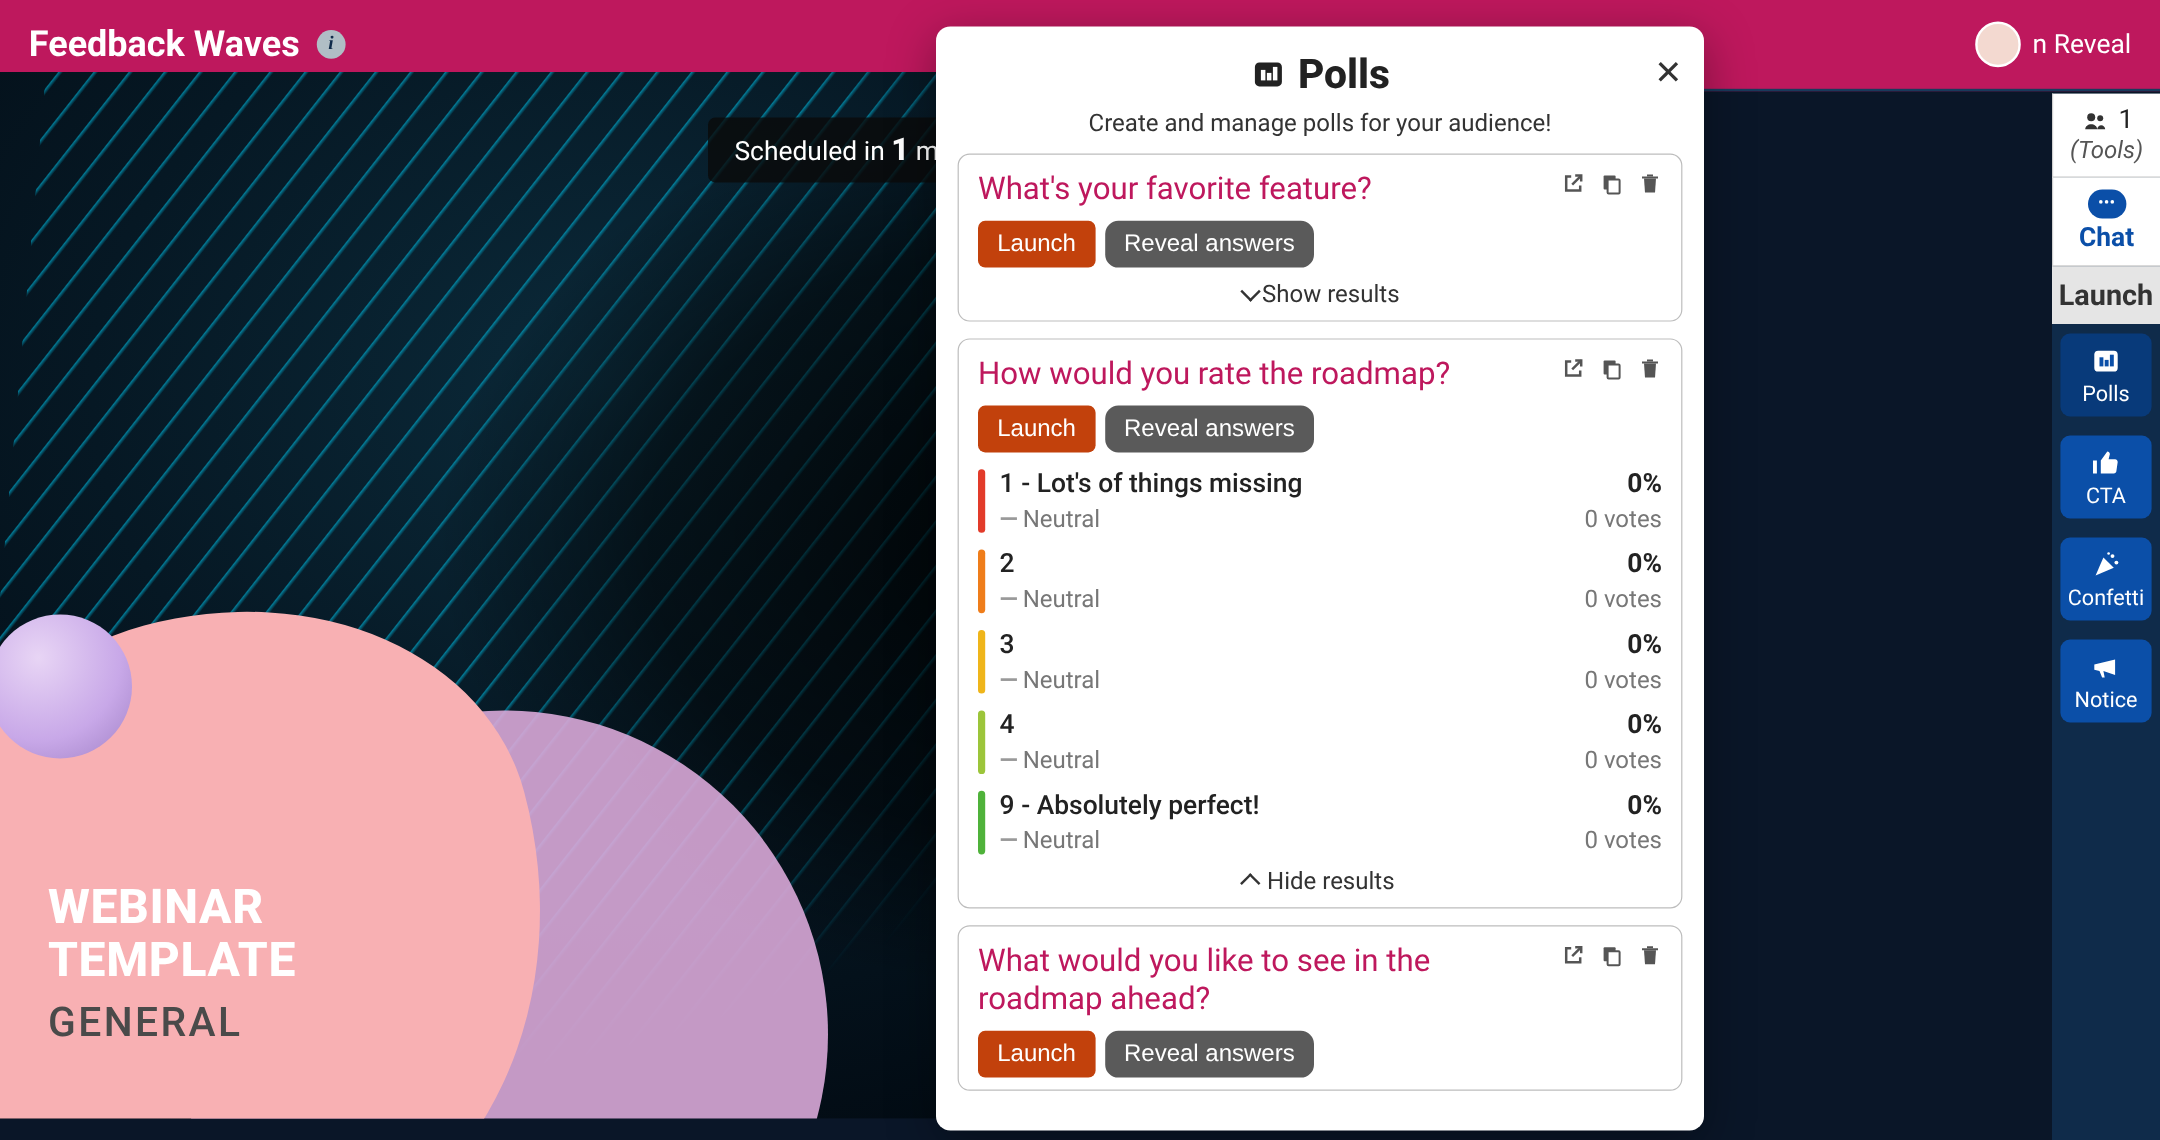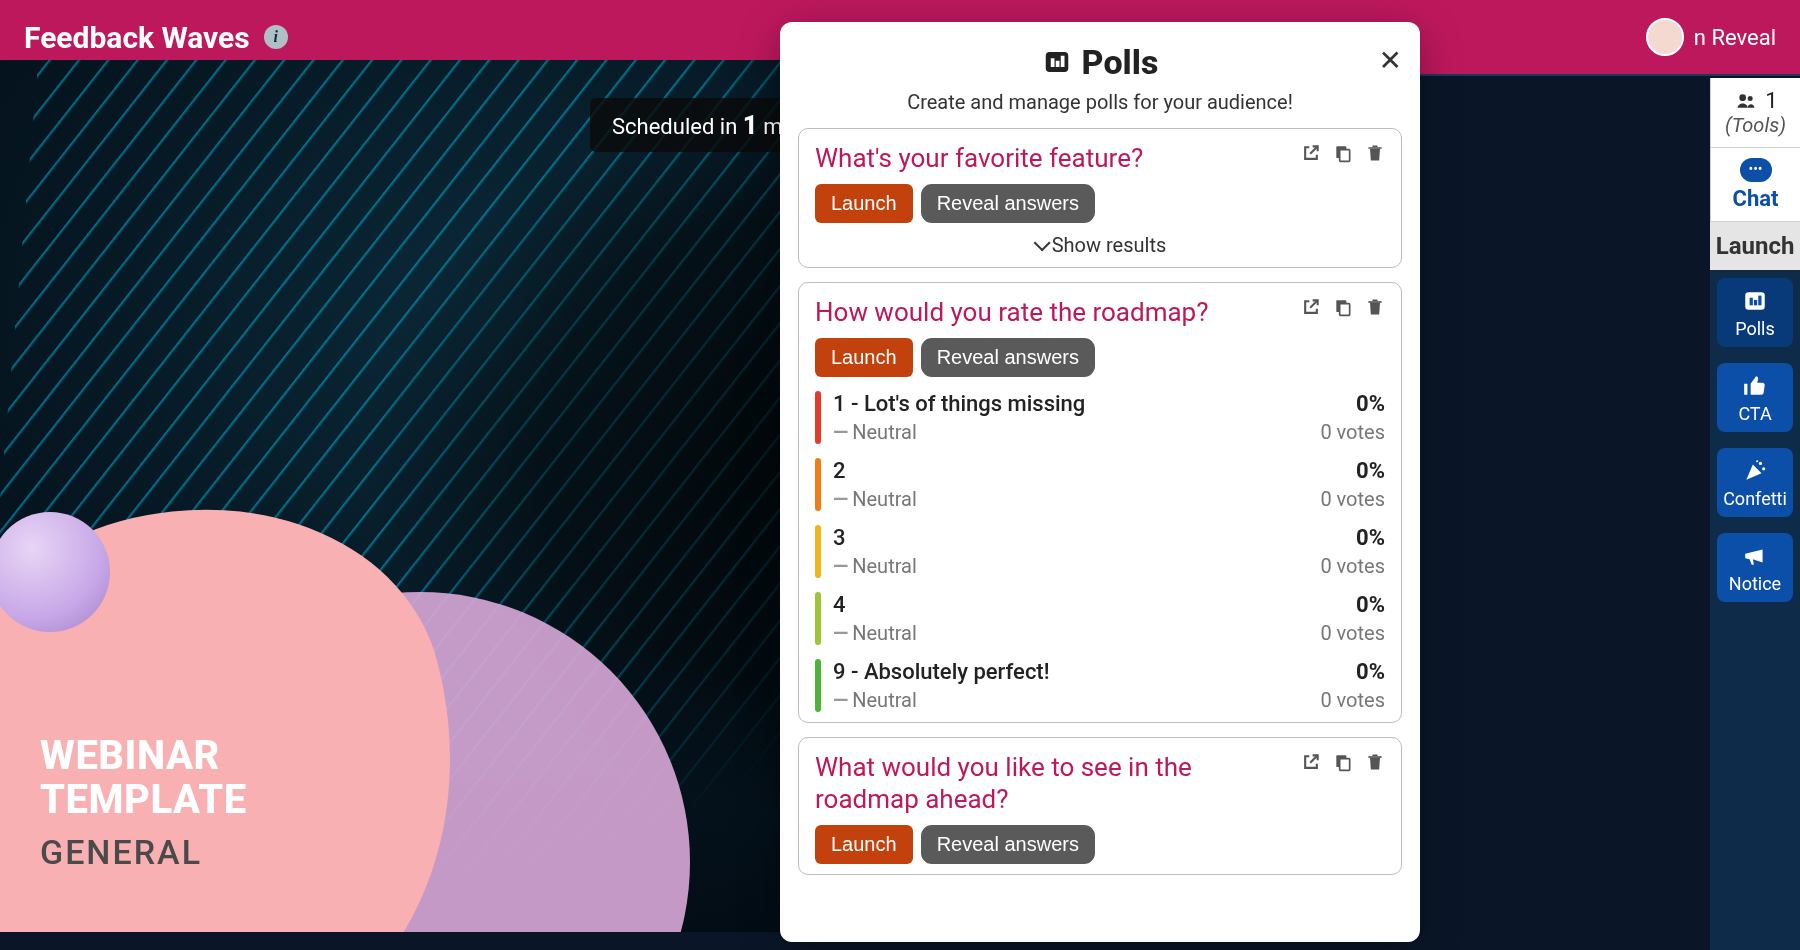--- a/index.html
+++ b/index.html
@@ -521,20 +521,24 @@
               <span class="pct">0%</span>
             </div>
             <div class="result-bottom">
               <span><span class="dash">—</span>Neutral</span>
               <span>0 votes</span>
             </div>
           </div>
         </div>
       </div>
 
+    <div class="toggle-results">
+      <span class="chev up"></span>
+      <span>Hide results</span>
+    </div>
   </div>
 
   <div class="poll-card">
     <div class="poll-card-head">
       <div class="poll-q">What would you like to see in the roadmap ahead?</div>
       <div class="poll-icons">
         <button><svg width="20" height="20" viewBox="0 0 24 24" fill="none" stroke="#555" stroke-width="2.5">
               <path d="M14 4h6v6"></path>
               <path d="M20 4l-9 9"></path>
               <path d="M19 14v5H5V5h5"></path>

